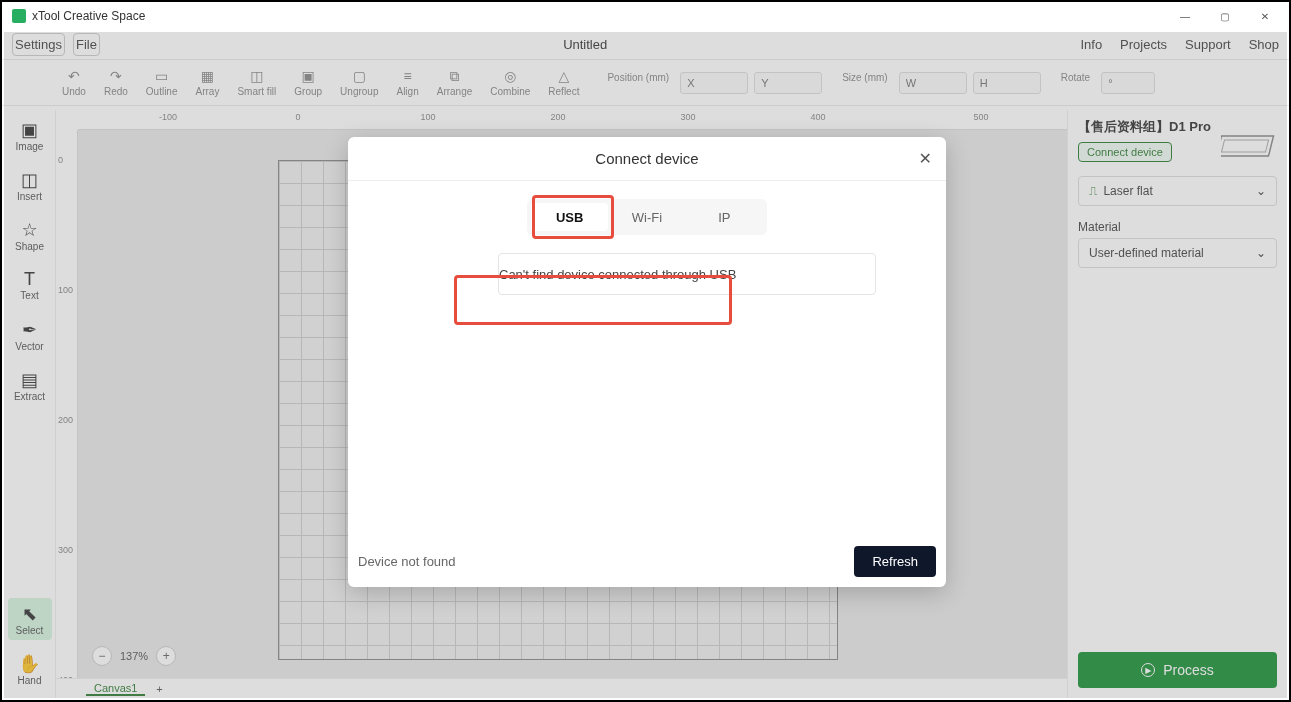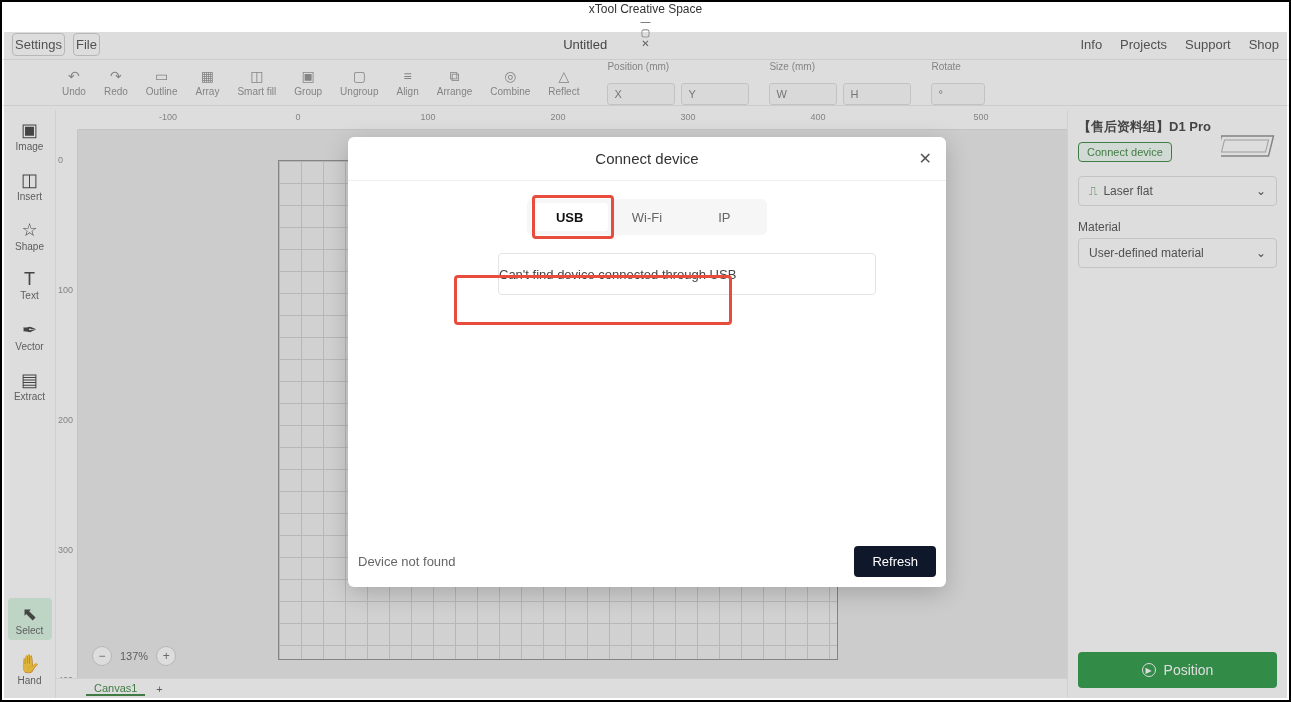--- a/index.html
+++ b/index.html
@@ -1,35 +1,35 @@
 <!DOCTYPE html>
 <html><head>
 <meta charset="utf-8">
 <style>
   * { box-sizing: border-box; margin: 0; padding: 0; font-family: "Segoe UI", Arial, sans-serif; }
   body { background: #fff; width: 1291px; height: 702px; overflow: hidden; position: relative; border: 2px solid #000; }
 
   
-  .titlebar { height: 28px; display: flex; align-items: center; padding: 0 4px; font-size: 12px; color: #333; flex-direction: column; }
+  .titlebar { height: 28px; display: flex; align-items: center; padding: 0 4px; font-size: 12px; color: #333; }
   .titlebar .logo { width: 14px; height: 14px; background: #27ae60; margin: 0 6px; border-radius: 2px; display: inline-block; }
   .titlebar .spacer { flex: 1; }
   .winbtn { width: 40px; height: 24px; display: flex; align-items: center; justify-content: center; color: #555; font-size: 10px; }
 
   
   .menubar { height: 30px; display: flex; align-items: center; padding: 2px 10px; border-bottom: 1px solid #e8e8e8; color: #444; font-size: 13px; }
   .menubtn { padding: 3px 2px; border: 1px solid #ccc; border-radius: 4px; margin-right: 8px; background: #fff; }
   .menubar .center { flex: 1; text-align: center; font-size: 13px; color: #333; }
   .menubar .rightlink { margin-left: 18px; }
 
   
   .toolbar { height: 46px; display: flex; align-items: center; padding: 0 10px 0 60px; border-bottom: 1px solid #e8e8e8; }
   .tbitem { display: flex; flex-direction: column; align-items: center; margin-right: 18px; font-size: 10px; color: #888; }
   .tbicon { width: 18px; height: 16px; margin-bottom: 2px; display: flex; align-items: center; justify-content: center; color: #888; font-size: 14px; }
   .tbgroup-fields { display: flex; gap: 20px; margin-left: 10px; }
-  .fieldgroup { display: flex; flex-direction: column; gap: 11px; }
+  .fieldgroup { display: flex; flex-direction: row; gap: 11px; }
   .fieldlbl { font-size: 10px; color: #888; }
   .fieldrow { display: flex; gap: 6px; }
   .finput { width: 68px; height: 22px; border: 1px solid #ddd; border-radius: 3px; font-size: 11px; padding: 0 6px; color: #aaa; background: #fafafa; }
 
   
   .leftbar { position: absolute; top: 108px; left: 2px; width: 52px; bottom: 2px; background: #fff; border-right: 1px solid #eee; display: flex; flex-direction: column; align-items: center; padding-top: 4px; }
   .lbitem { width: 44px; height: 42px; display: flex; flex-direction: column; align-items: center; justify-content: center; font-size: 10px; color: #555; margin-bottom: 8px; }
   .lbicon { font-size: 18px; color: #333; }
   .lbitem.active { background: #d6f4e1; border-radius: 4px; }
   .leftbar .spacerv { flex: 1; }
@@ -263,21 +263,21 @@
     <span>⌄</span>
   </div>
   <div class="rlabel">Material</div>
   <div class="rselect" style="margin-top:4px">
     <span>User-defined material</span>
     <span>⌄</span>
   </div>
 
   <div class="processbtn">
     <span class="picon">▶</span>
-    <span>Position</span>
+    <span>Process</span>
   </div>
 </div>
 
 <div class="modal-backdrop"></div>
 
 <div class="modal">
   <div class="modal-header">
     <span>Connect device</span>
     <span class="modal-close">✕</span>
   </div>

